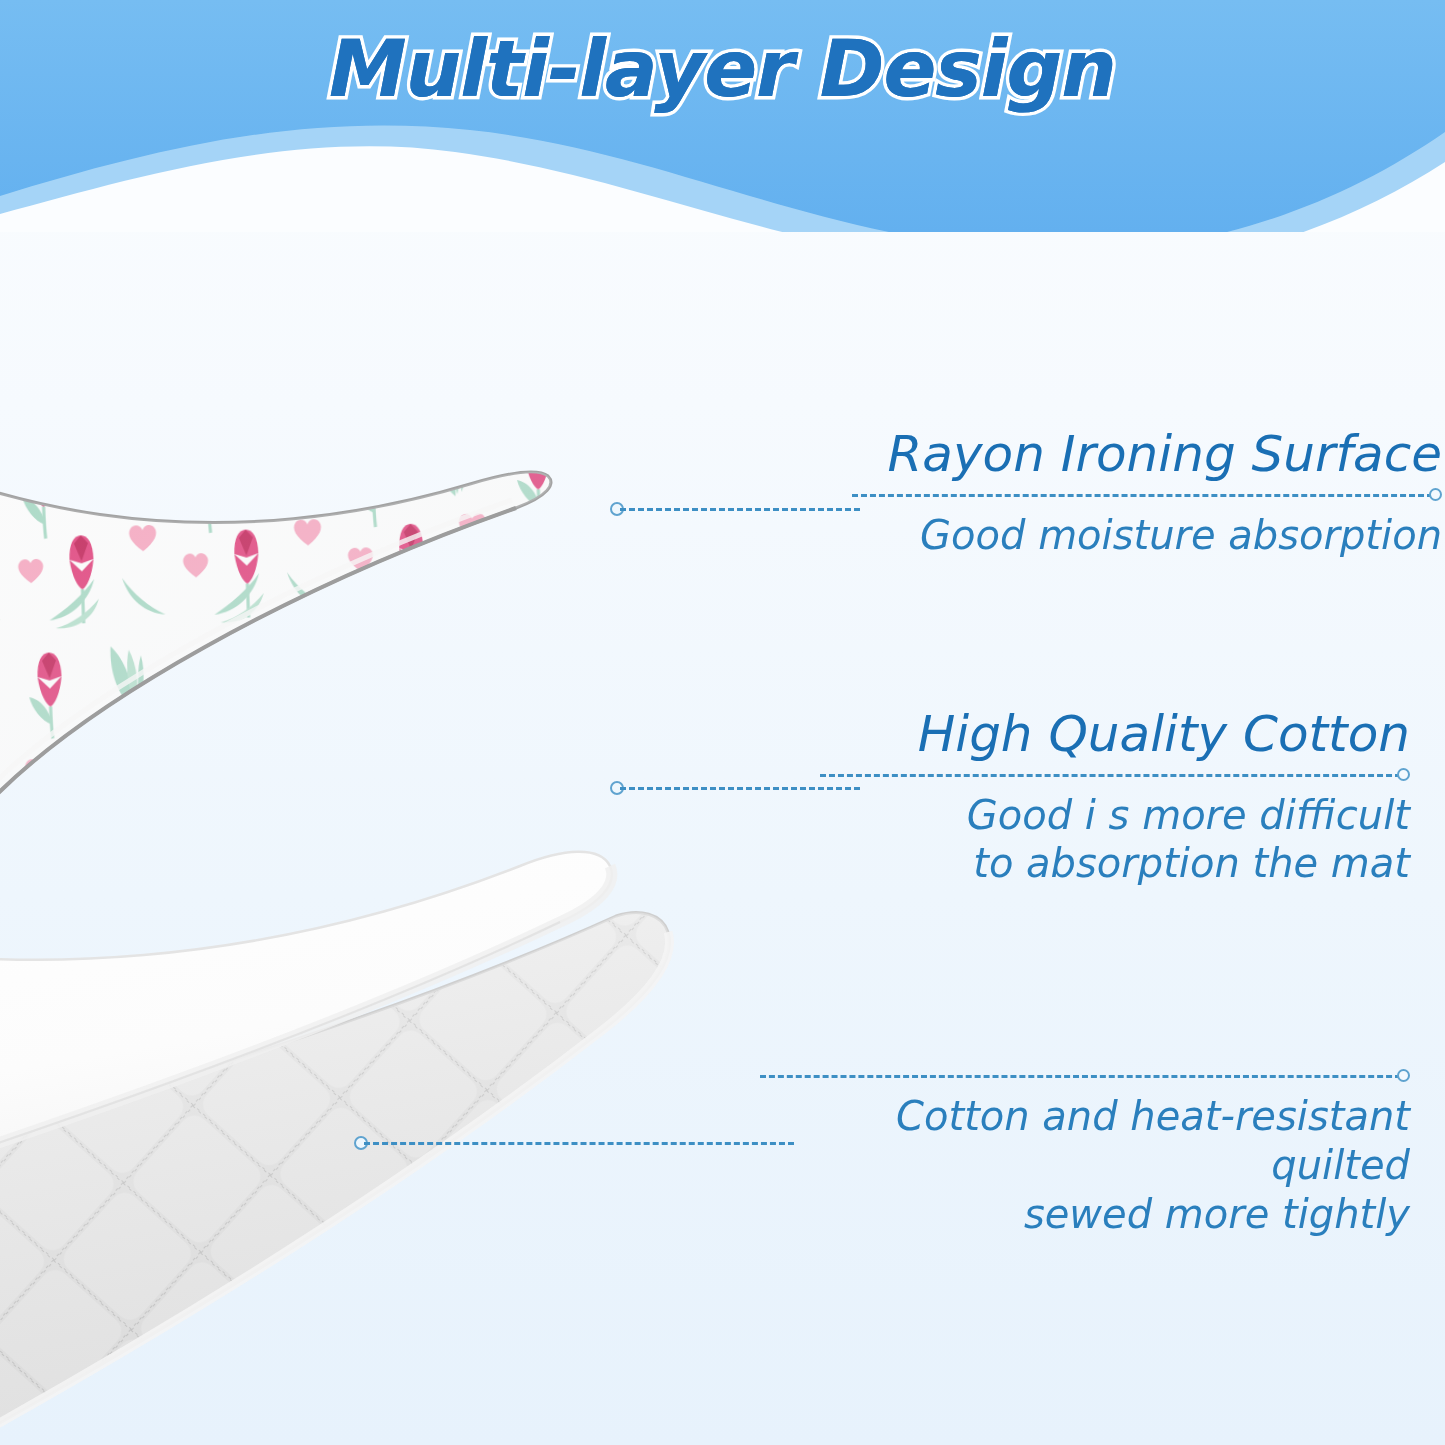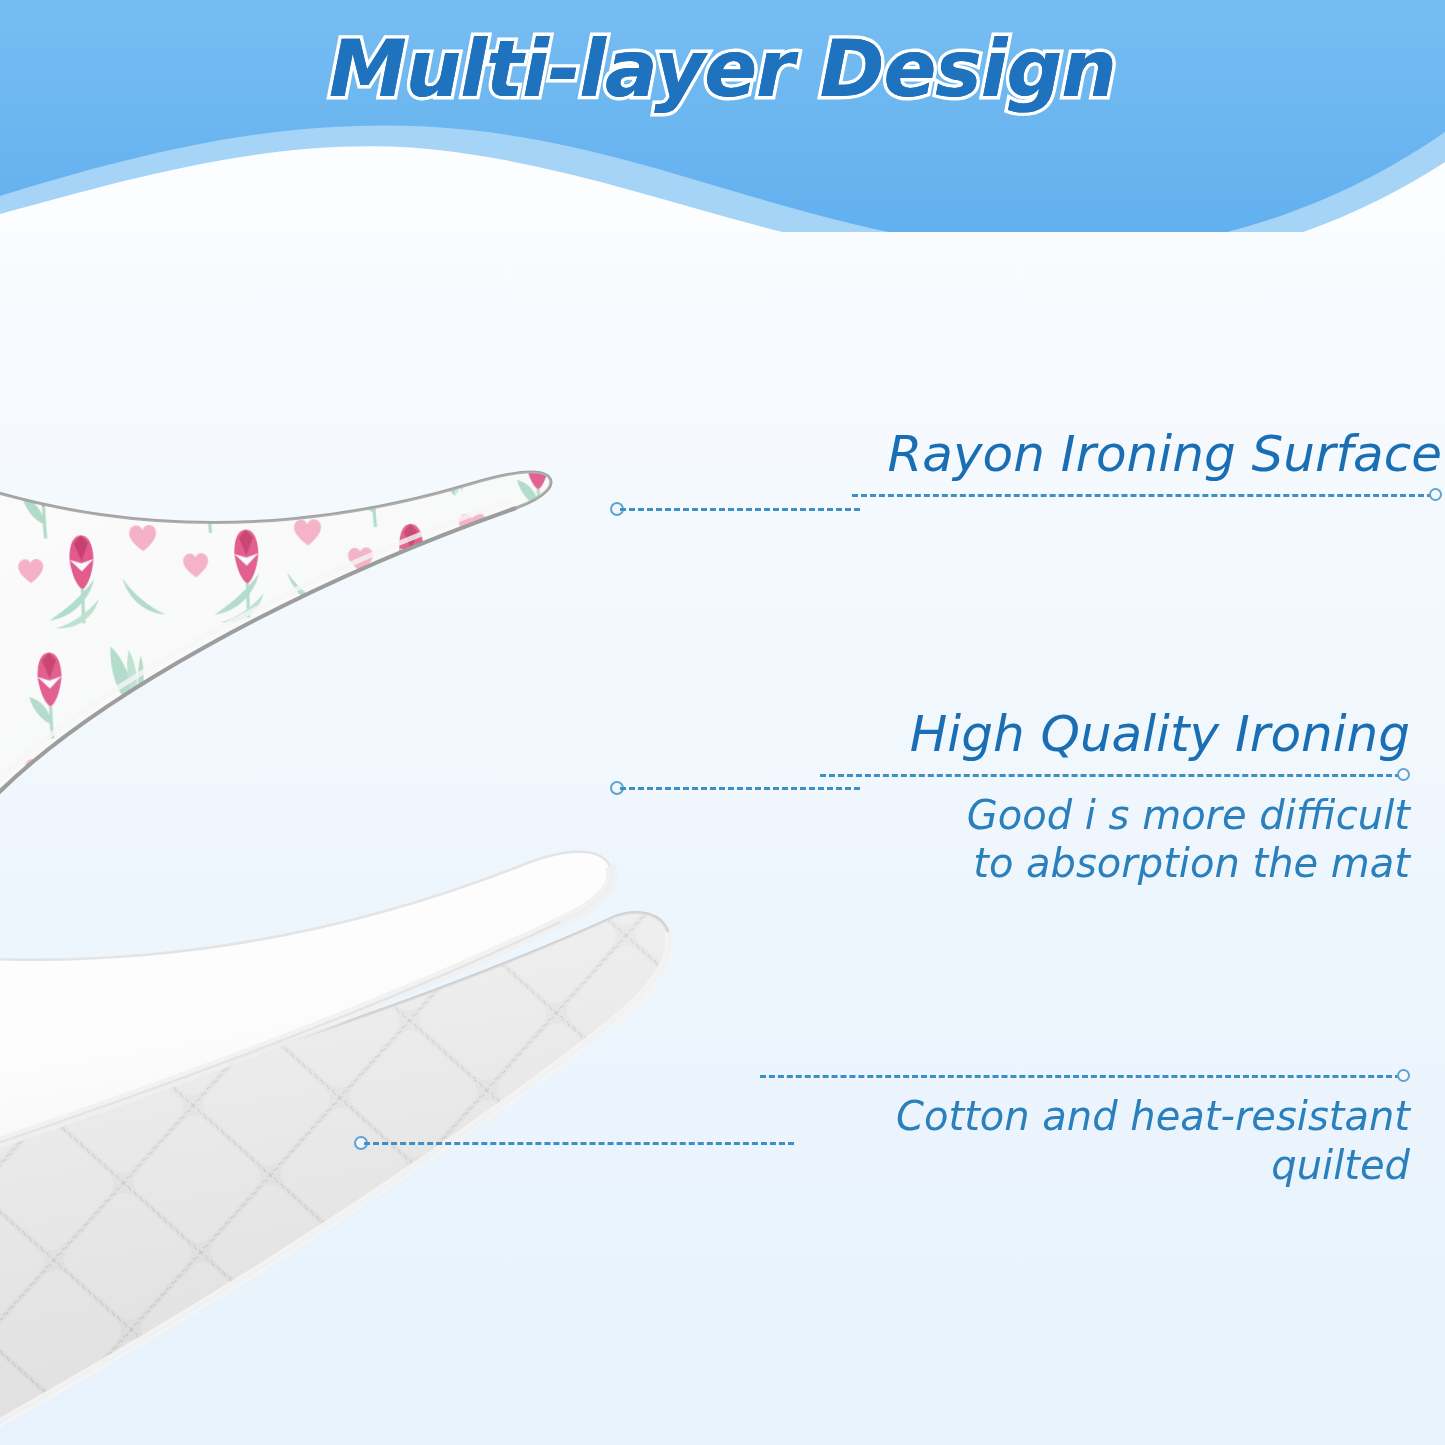--- a/index.html
+++ b/index.html
@@ -231,37 +231,41 @@
     <span class="dot"></span>
     <span class="dash"></span>
   </div>
 
   <div class="callout" style="left:852px;top:428px;width:590px;">
     <div class="c-head">Rayon Ironing Surface</div>
     <div class="rule">
       <span class="dash"></span>
       <span class="dot"></span>
     </div>
+    <div class="c-sub">
+      <div>Good moisture absorption</div>
+    </div>
   </div>
 
   <div class="callout" style="left:820px;top:708px;width:590px;">
-    <div class="c-head">High Quality Ironing</div>
+    <div class="c-head">High Quality Cotton</div>
     <div class="rule">
       <span class="dash"></span>
       <span class="dot"></span>
     </div>
     <div class="c-sub">
       <div>Good i s more difficult</div>
       <div>to absorption the mat</div>
     </div>
   </div>
 
   <div class="callout" style="left:760px;top:1062px;width:650px;">
     <div class="rule">
       <span class="dash"></span>
       <span class="dot"></span>
     </div>
     <div class="c-sub">
       <div>Cotton and heat-resistant quilted</div>
+      <div>sewed more tightly</div>
     </div>
   </div>
 
 </div>
 
 </body></html>

